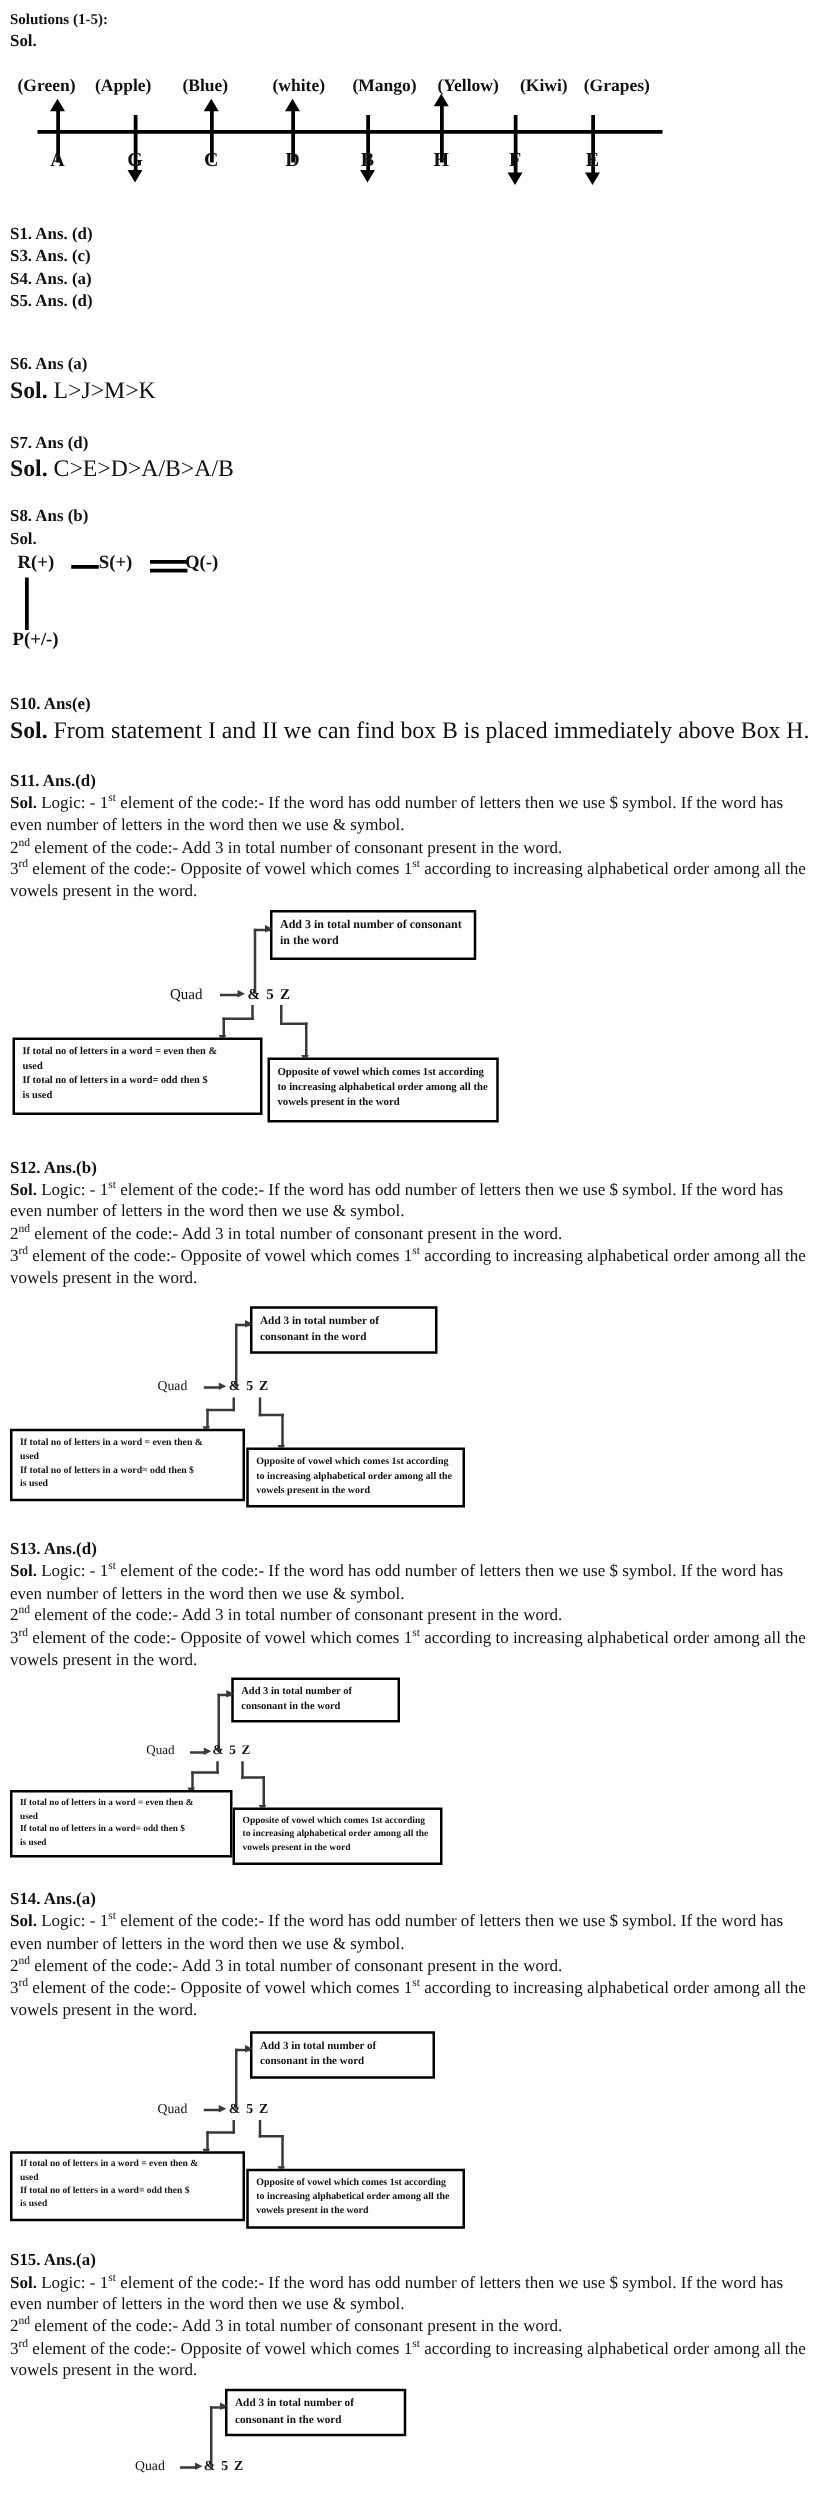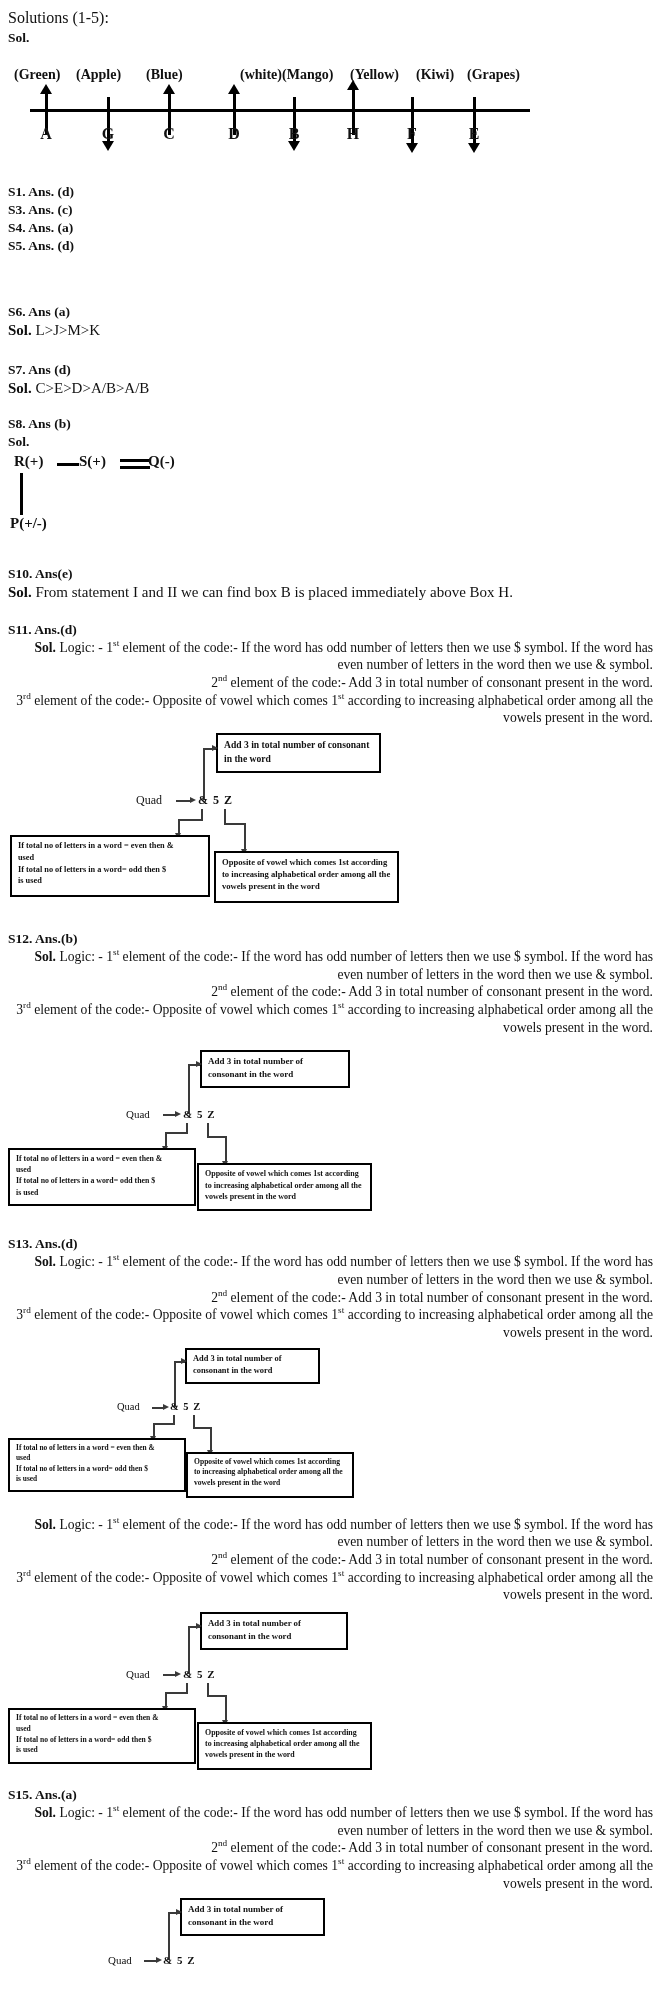--- a/index.html
+++ b/index.html
@@ -5,28 +5,28 @@
   html,body{margin:0;padding:0;background:#fff;}
   body{
     width:663px;
     font-family:"Liberation Serif", serif;
     color:#111;
     -webkit-font-smoothing:none;
   }
   .page{width:663px;position:relative;padding:0 0 18px 0;box-sizing:border-box;}
   .pad{padding-left:8px;padding-right:10px;}
 
-  .hdr{font-weight:normal;font-size:16px;line-height:1.30;}
+  .hdr{font-weight:bold;font-size:12px;line-height:1.30;}
   .sol-lbl{font-weight:bold;font-size:13.5px;line-height:1.30;}
 
   .ans-line{font-weight:bold;font-size:13.5px;line-height:1.33;}
-  .sol-line{font-size:15px;line-height:1.33;}
+  .sol-line{font-size:19px;line-height:1.33;}
   .sol-line b{font-weight:bold;}
 
-  .body-text{font-size:13.6px;line-height:1.30;text-align:right;}
+  .body-text{font-size:13.6px;line-height:1.30;text-align:left;}
   .body-text b{font-weight:bold;}
   sup{font-size:0.68em;line-height:0;vertical-align:super;}
 
   
   .rowdiag{position:relative;height:82px;margin-top:21px;}
   .fruit-row{display:flex;font-weight:bold;font-size:14px;white-space:nowrap;padding-left:14px;}
   .fruit-row span{display:inline-block;}
   .baseline{position:absolute;left:30px;top:42px;width:500px;height:3px;background:#000;}
   .arw{position:absolute;width:3px;background:#000;}
   .arw .head{position:absolute;left:-5px;width:0;height:0;border-left:6.5px solid transparent;border-right:6.5px solid transparent;}
@@ -61,21 +61,21 @@
   <div class="pad" style="padding-top:8px;">
     <div class="hdr">Solutions (1-5):</div>
     <div class="sol-lbl">Sol.</div>
   </div>
 
   <div class="rowdiag">
     <div class="fruit-row">
       <span style="width:62px;">(Green)</span>
       <span style="width:62px;">(Apple)</span>
       <span style="width:62px;padding-left:8px;">(Blue)</span>
-      <span style="width:64px;padding-left:10px;text-align:right;">(white)</span>
+      <span style="width:64px;padding-left:10px;">(white)</span>
       <span style="width:68px;">(Mango)</span>
       <span style="width:66px;">(Yellow)</span>
       <span style="width:48px;">(Kiwi)</span>
       <span style="width:70px;padding-left:3px;">(Grapes)</span>
     </div>
 
     <div class="baseline"></div>
 
     <div class="arw up" style="left:45px; top:26px; height:42px;">
         <i class="head"></i>
@@ -114,21 +114,21 @@
     </div>
   </div>
 
   <div class="pad" style="margin-top:34px;">
     <div class="ans-line">S1. Ans. (d)</div>
     <div class="ans-line">S3. Ans. (c)</div>
     <div class="ans-line">S4. Ans. (a)</div>
     <div class="ans-line">S5. Ans. (d)</div>
   </div>
 
-  <div class="pad" style="margin-top:48px;">
+  <div class="pad" style="margin-top:32px;">
     <div class="ans-line">S6. Ans (a)</div>
     <div class="sol-line"><b>Sol.</b><span> L&gt;J&gt;M&gt;K</span></div>
   </div>
 
   <div class="pad" style="margin-top:20px;">
     <div class="ans-line">S7. Ans (d)</div>
     <div class="sol-line"><b>Sol.</b><span> C&gt;E&gt;D&gt;A/B&gt;A/B</span></div>
   </div>
 
   <div class="pad" style="margin-top:16px;">
@@ -252,20 +252,21 @@
     <div class="box" style="left:8px;top:90px;width:178px;height:54px;font-size:7.4px;">
       <span>If total no of letters in a word = even then  &amp;</span><br>
       <span>used</span><br>
       <span>If total no of letters in a word= odd then  $</span><br>
       <span>is used</span>
     </div>
     <div class="box" style="left:186px;top:104px;width:168px;height:46px;font-size:7.6px;">Opposite of vowel which comes 1st according to increasing alphabetical order among all the vowels present in the word</div>
   </div>
 
   <div class="pad" style="margin-top:8px;">
+    <div class="ans-line">S14. Ans.(a)</div>
     <div class="body-text">
       <b>Sol.</b><span> Logic: - 1</span><sup>st</sup><span> element of the code:- If the word has odd number of letters then we use $ symbol. If the word has even number of letters in the word then we use &amp; symbol.</span><br>
       <span>2</span><sup>nd</sup><span> element of the code:-  Add 3 in total number of consonant present in the word.</span><br>
       <span>3</span><sup>rd</sup><span> element of the code:-  Opposite of vowel which comes 1</span><sup>st</sup><span> according to increasing alphabetical order among all the vowels present in the word.</span>
     </div>
   </div>
 
   <div class="flow" style="height:168px;margin-top:8px;">
     <div class="box" style="left:200px;top:0px;width:148px;height:38px;font-size:8.8px;">Add 3 in total number of consonant in the word</div>
     <div class="ln" style="left:188px;top:14px;width:2px;height:48px;"></div>

